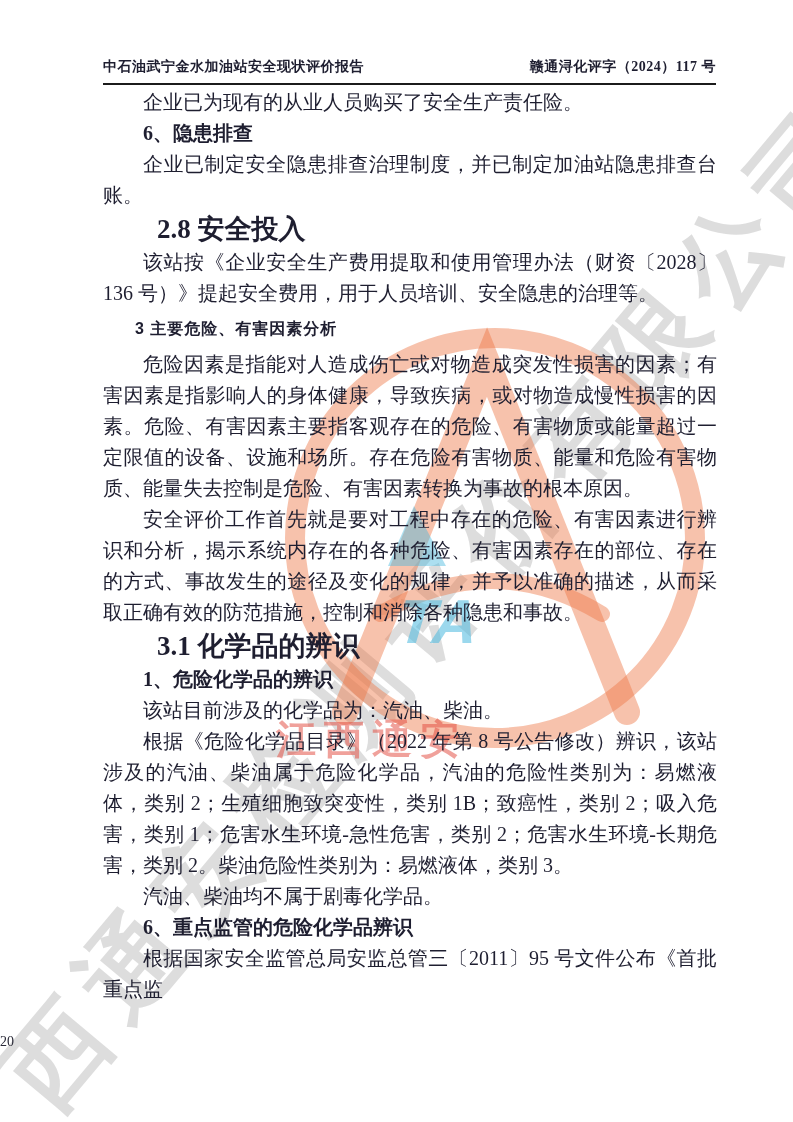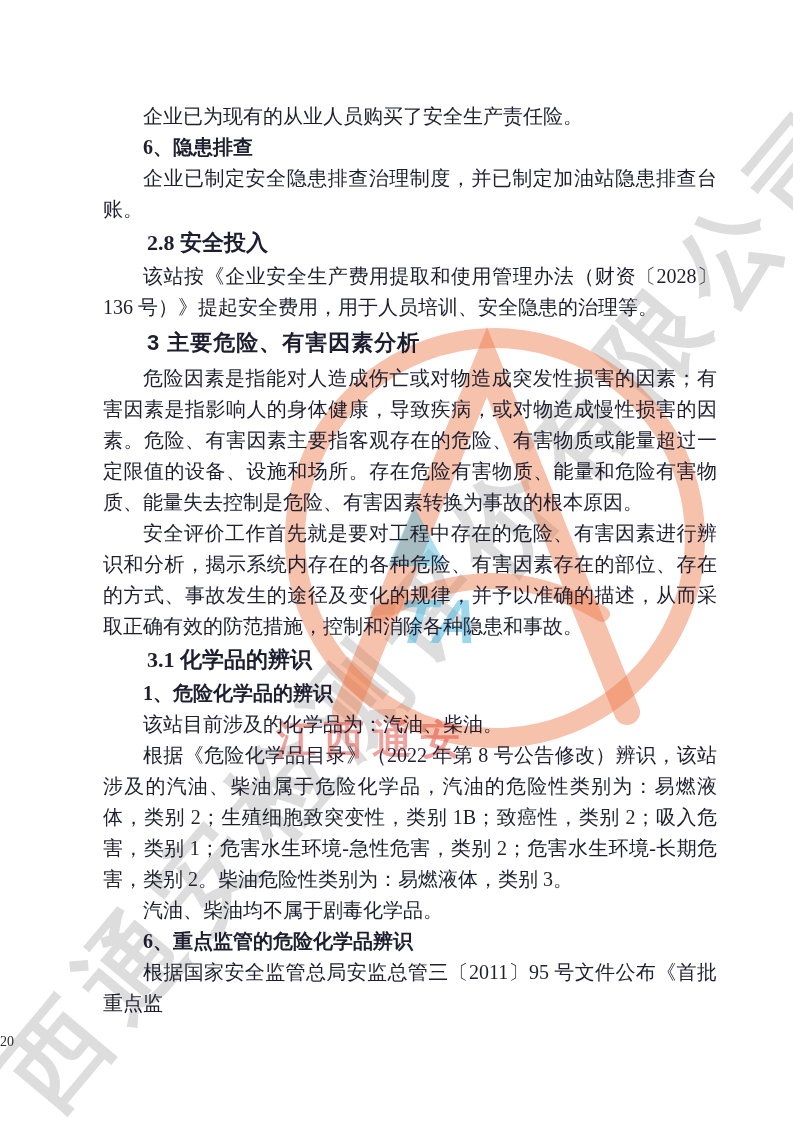--- a/index.html
+++ b/index.html
@@ -15,32 +15,32 @@
     position:absolute; left:103px; top:58px; width:613px;
     display:flex; justify-content:space-between; align-items:flex-end;
     border-bottom:2px solid #1b1b1b; padding-bottom:7px;
     font-size:14px;
   }
   .header-left  { font-family:"Liberation Sans","DejaVu Sans",sans-serif; font-weight:bold; letter-spacing:0.5px; }
   .header-right { font-weight:bold; letter-spacing:0.5px; }
 
   
   .content {
-    position:absolute; left:103px; top:101px; width:614px; z-index:2;
+    position:absolute; left:103px; top:87px; width:614px; z-index:2;
     font-size:20px; line-height:31px; text-align:justify;
   }
   .content p { margin:0; text-indent:2em; }
   .subhead { font-weight:bold; text-indent:2em; margin:0; }
   .h-level2 {
-    font-weight:bold; font-size:22px; line-height:36px;
+    font-weight:bold; font-size:27px; line-height:36px;
     margin:4px 0 2px 0; text-indent:0;
   }
   .h-level1 {
     font-family:"Liberation Sans","DejaVu Sans",sans-serif;
-    font-weight:bold; font-size:22px; line-height:40px;
+    font-weight:bold; font-size:16px; line-height:40px;
     margin:30px 0 8px 0; text-indent:0; letter-spacing:1px;
   }
   .h-31 { margin-top:6px; }
   .tight { line-height:31px; }
 
   
   .footer {
     position:absolute; left:0; top:1034px; width:100%; 
     font-size:14px; color:#2a2a38; z-index:2;
   }
@@ -78,20 +78,24 @@
     <svg class="wm-svg" width="793" height="1122" viewBox="0 0 793 1122">
       <circle cx="495" cy="538" r="200" fill="none" stroke="rgba(238,120,70,0.45)" stroke-width="20"></circle>
       <path d="M345 712 L487 362 L627 712" fill="none" stroke="rgba(238,120,70,0.45)" stroke-width="26" stroke-linecap="round"></path>
       <path d="M380 614 Q492 548 602 614" fill="none" stroke="rgba(238,120,70,0.45)" stroke-width="16" stroke-linecap="round"></path>
       <path d="M414 506 L388 566 L446 566 Z" fill="rgba(72,184,222,0.45)"></path>
     </svg>
     <div class="wm-ta">TA</div>
     <div class="wm-stamp">江西通安</div>
   </div>
 
+  <div class="header">
+    <span class="header-left">中石油武宁金水加油站安全现状评价报告</span>
+    <span class="header-right">赣通浔化评字（2024）117 号</span>
+  </div>
 
   <div class="content">
     <p>企业已为现有的从业人员购买了安全生产责任险。</p>
     <p class="subhead">6、隐患排查</p>
     <p>企业已制定安全隐患排查治理制度，并已制定加油站隐患排查台账。</p>
 
     <p class="h-level2">2.8 安全投入</p>
     <p>该站按《企业安全生产费用提取和使用管理办法（财资〔2028〕136 号）》提起安全费用，用于人员培训、安全隐患的治理等。</p>
 
     <p class="h-level1">3 主要危险、有害因素分析</p>

